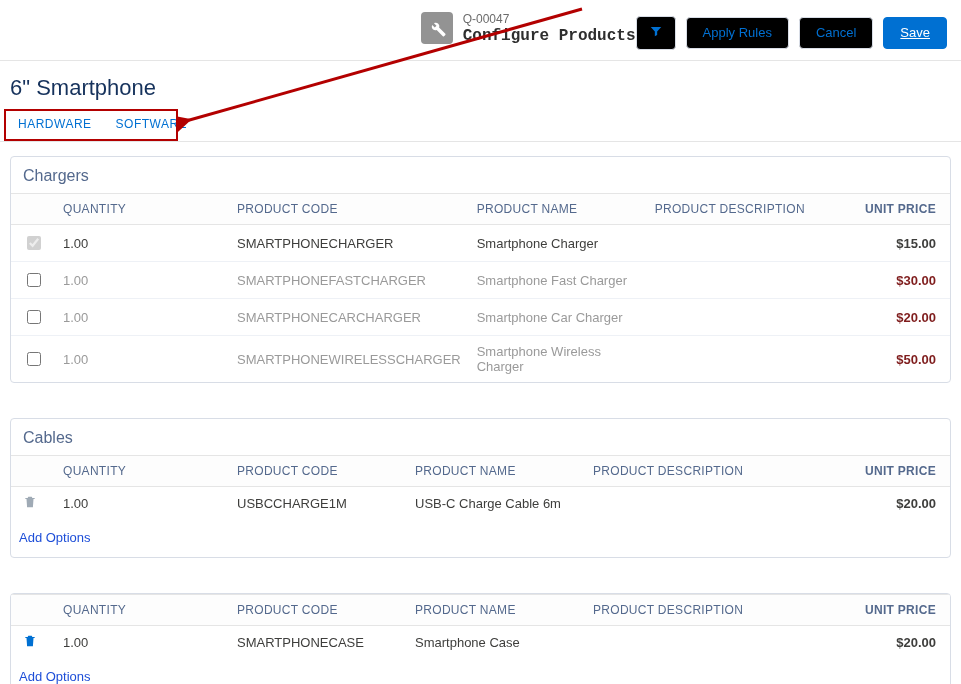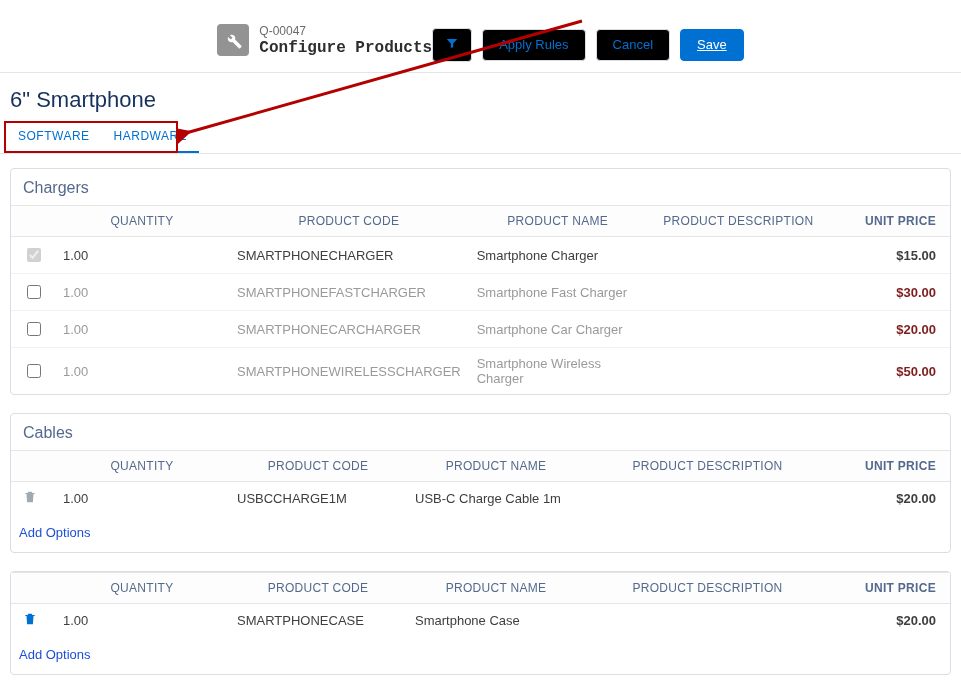--- a/index.html
+++ b/index.html
@@ -8,22 +8,22 @@
     padding: 0;
     font-family: "Salesforce Sans", -apple-system, BlinkMacSystemFont, "Segoe UI", Arial, sans-serif;
     font-size: 13px;
     color: #3e3e3c;
     background: #fff;
     width: 961px;
   }
   .header {
     display: flex;
     align-items: flex-start;
-    justify-content: center;
-    padding: 24px 14px 10px 14px;
+    justify-content: flex-end;
+    padding: 12px 14px 10px 14px;
     border-bottom: 1px solid #e5e5e5;
   }
   .header-left { display: flex; align-items: flex-start; gap: 10px; }
   .app-icon {
     width: 32px; height: 32px;
     background: #939393;
     border-radius: 4px;
     display: flex; align-items: center; justify-content: center;
   }
   .record-id { font-size: 12px; color: #6b6b6b; line-height: 14px; }
@@ -67,31 +67,31 @@
   .arrow-svg {
     position: absolute;
     left: 176px;
     top: -104px;
     pointer-events: none;
   }
   .content { padding: 14px 10px; }
   .panel {
     border: 1px solid #d8dde6;
     border-radius: 4px;
-    margin-bottom: 18px;
+    margin-bottom: 35px;
     overflow: hidden;
   }
   .panel-title {
     font-size: 16px;
     color: #54698d;
     padding: 10px 12px 8px 12px;
   }
   table { width: 100%; border-collapse: collapse; }
   thead th {
-    text-align: center;
+    text-align: left;
     font-weight: 400;
     font-size: 12px;
     color: #54698d;
     letter-spacing: .3px;
     padding: 8px 8px;
     border-top: 1px solid #e5e5e5;
     border-bottom: 1px solid #e5e5e5;
     background:#fdfdfd;
   }
   tbody td {
@@ -146,22 +146,22 @@
     <button class="btn">Apply Rules</button>
     <button class="btn">Cancel</button>
     <button class="btn btn-primary">Save</button>
   </div>
 </div>
 
 <div class="product-title">6" Smartphone</div>
 
 <div class="tabs-wrap">
   <div class="tabs">
+    <div class="tab active">HARDWARE</div>
     <div class="tab">SOFTWARE</div>
-    <div class="tab active">HARDWARE</div>
   </div>
   <div class="callout-box"></div>
   <svg class="arrow-svg" width="420" height="140" viewBox="0 0 420 140">
     <defs>
       <marker id="ah" markerWidth="12" markerHeight="12" refX="2" refY="6" orient="auto">
         <path d="M12 0 L0 6 L12 12 z" fill="#b30000"></path>
       </marker>
     </defs>
     <line x1="406" y1="6" x2="10" y2="118" stroke="#b30000" stroke-width="3" marker-end="url(#ah)"></line>
   </svg>
@@ -230,21 +230,21 @@
             <th class="col-price">UNIT PRICE</th>
           </tr>
         </thead>
         <tbody>
           <tr>
             <td class="col-action"><span class="trash-icon"><svg width="14" height="14" viewBox="0 0 24 24" fill="currentColor">
                   <path d="M6 7h12l-1 14H7L6 7zm3-4h6l1 2h4v2H4V5h4l1-2z"></path>
                 </svg></span></td>
             <td class="col-qty">1.00</td>
             <td class="col-code">USBCCHARGE1M</td>
-            <td class="col-name">USB-C Charge Cable 1m</td>
+            <td class="col-name">USB-C Charge Cable 6m</td>
             <td class="col-desc"></td>
             <td class="col-price">$20.00</td>
           </tr>
         </tbody>
       </table>
       <div class="add-options">Add Options</div>
     </div>
     <div class="panel">
       <table>
         <thead>

